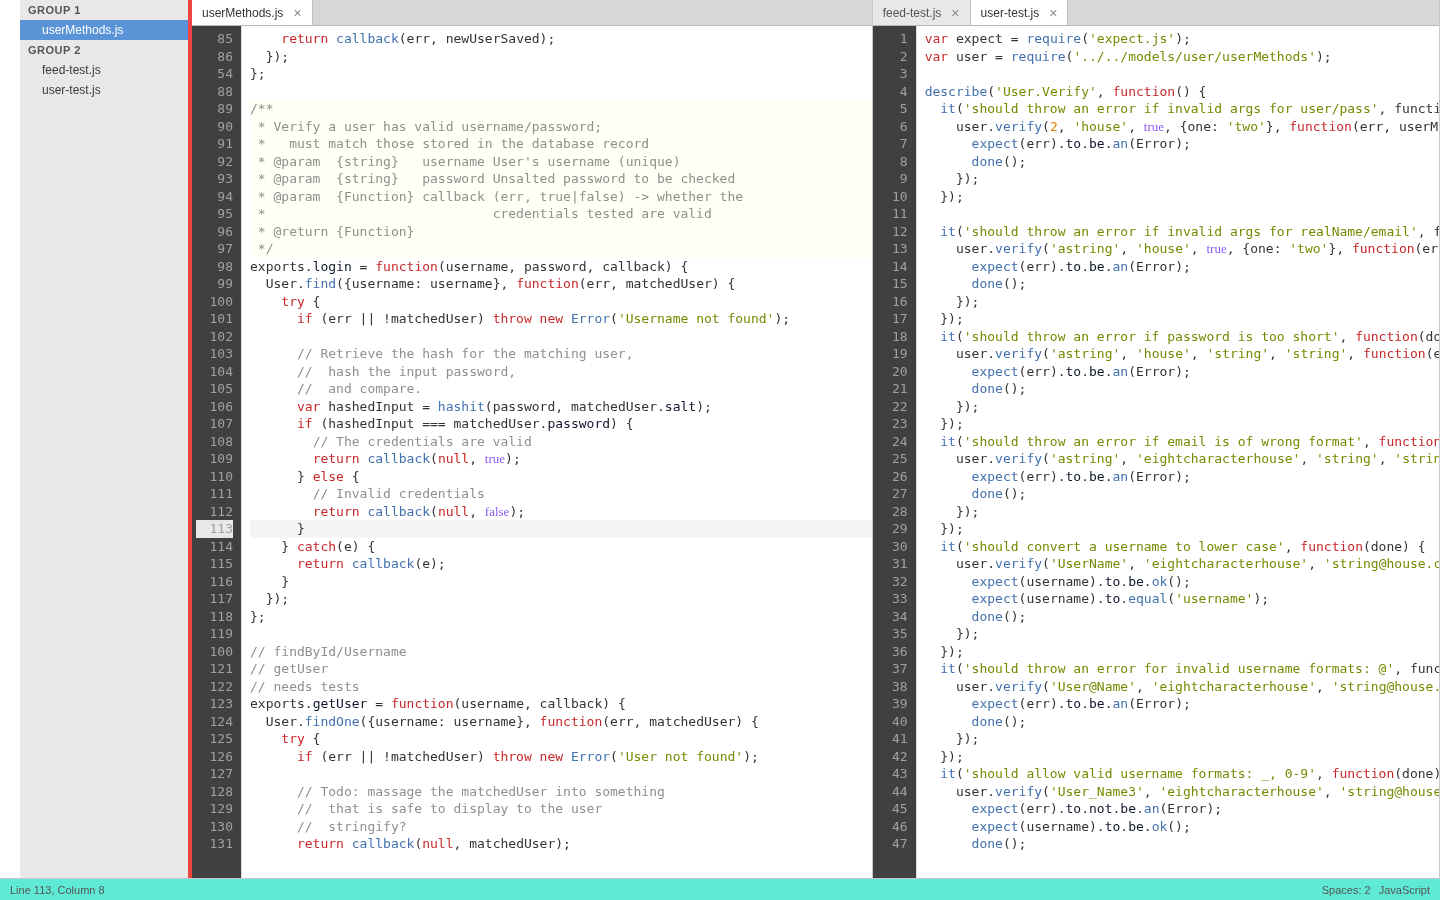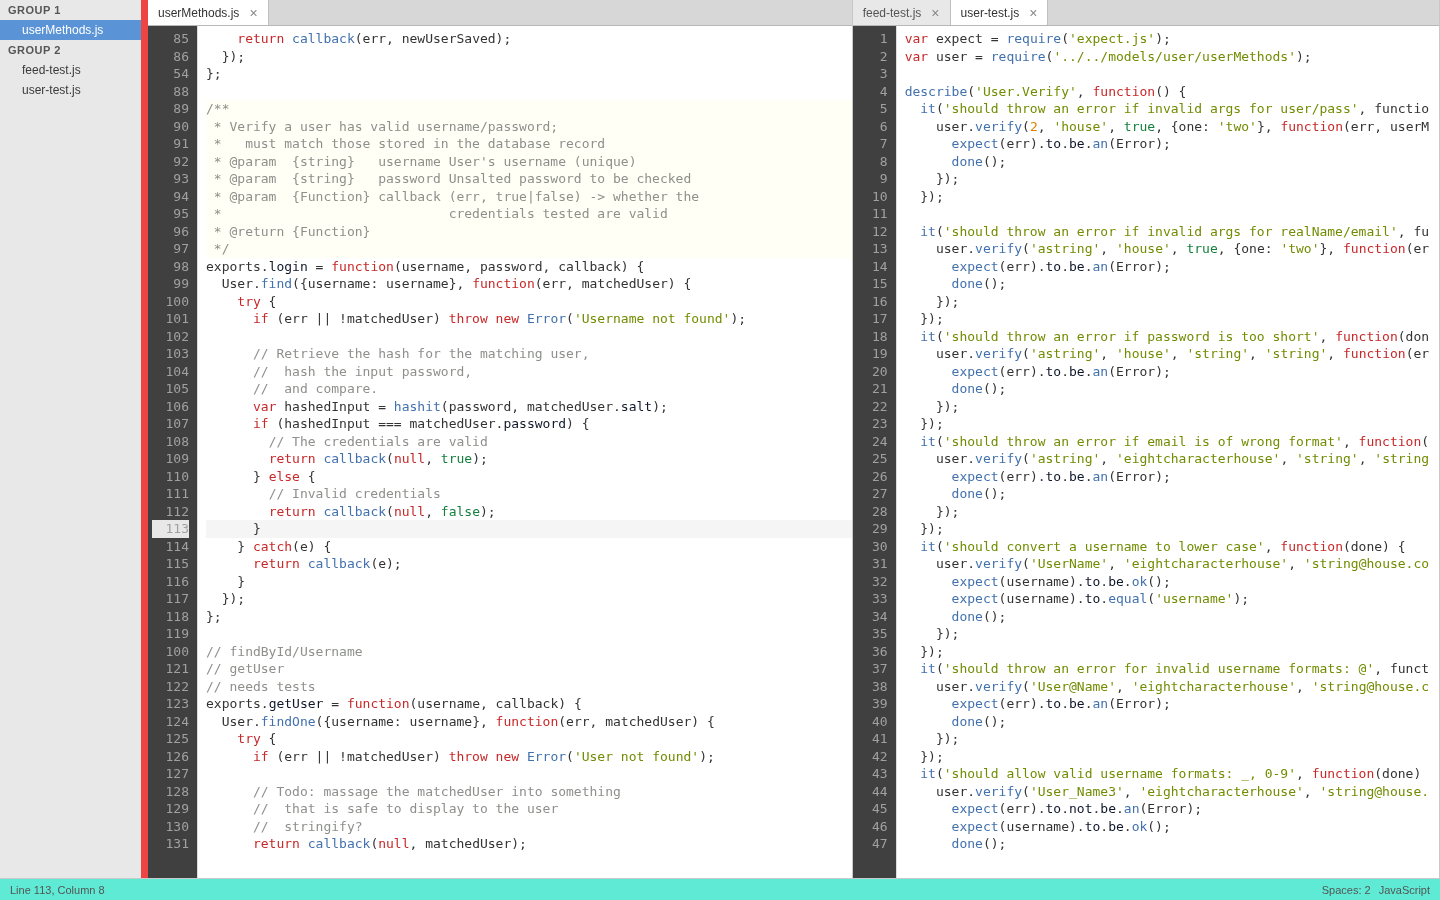--- a/index.html
+++ b/index.html
@@ -13,25 +13,26 @@
   overflow: hidden;
   display: flex;
   flex-direction: column;
 }
 .workspace {
   display: flex;
   flex: 1;
   overflow: hidden;
 }
 .sidebar {
-  width: 148px;
+  width: 172px;
   background: #e8e8e8;
-  border-right: 7px solid #ef4444;
+  border-right: 4px solid #ef4444;
   overflow-y: auto;
   font-size: 12px;
+  margin-left: 20px;
 }
 .group-header {
   padding: 4px 8px;
   font-weight: bold;
   color: #555;
   font-size: 11px;
   letter-spacing: 0.5px;
 }
 .sidebar-file {
   padding: 3px 8px 3px 22px;
@@ -103,21 +104,21 @@
 .gutter div { height: 17.5px; }
 .code {
   flex: 1;
   padding: 4px 0 4px 8px;
   overflow-x: hidden;
   white-space: pre;
   color: #333;
 }
 .code div { height: 17.5px; }
 .kw { color: #c82829; }          
-.bool { color: #15803d; }
+.bool { color: #8b5cf6; font-family: Liberation Serif, serif; }
 .null { color: #c82829; }
 .num { color: #e08000; }
 .str { color: #718c00; }
 .fn { color: #4271ae; }          
 .ident { color: #0f172a; }
 .comment { color: #8e908c; }
 .doc { color: #8e908c; }
 .doc-line { background: #fffff5; }
 .sel-line { background: #f5f5f5; }
 .statusbar {

